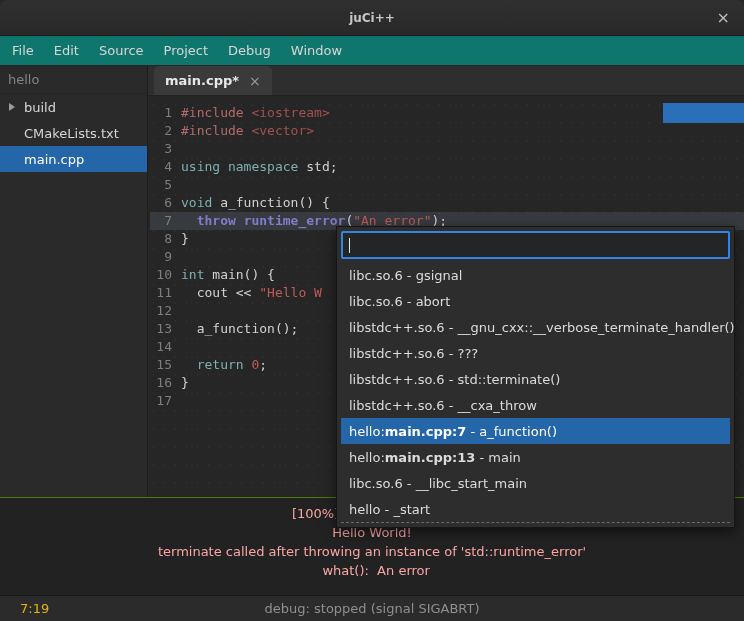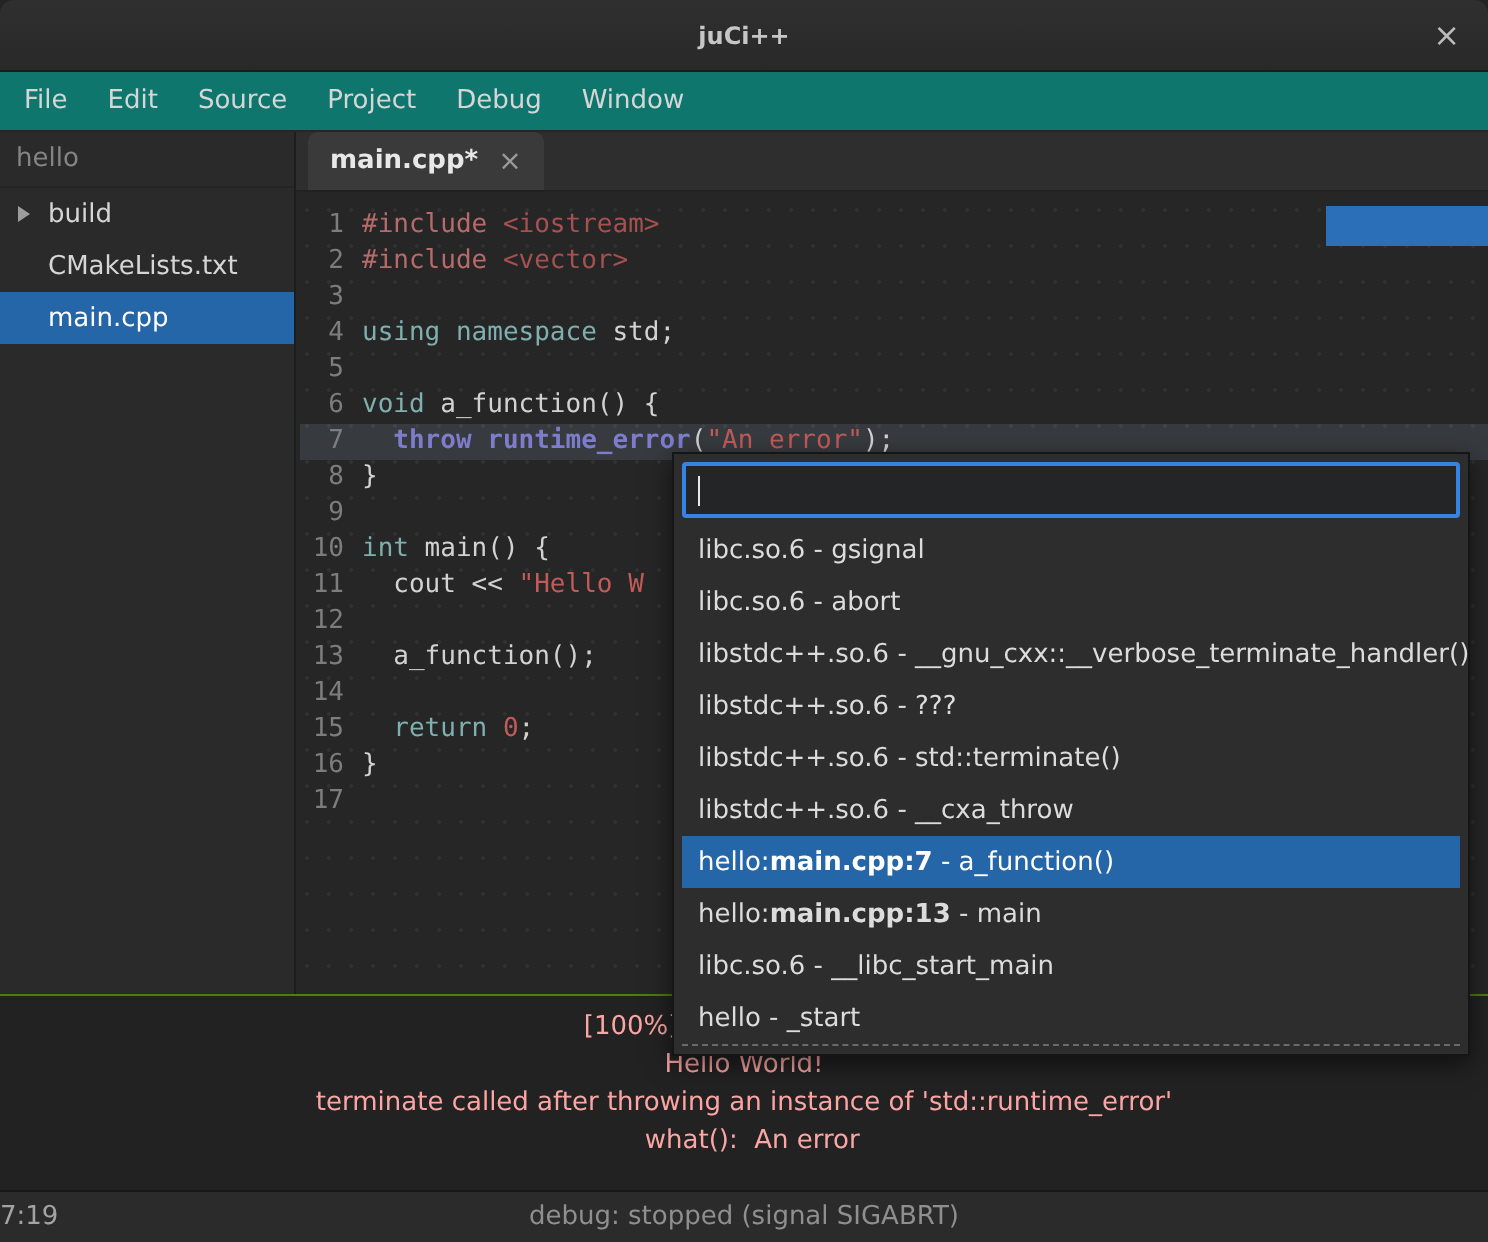--- a/index.html
+++ b/index.html
@@ -71,21 +71,21 @@
   .popup-item .s-i { }
   .popup-item .s-b { font-weight:bold; }
   .popup-item.selected { background:#2566a8; color:#ffffff; }
 
   
   .output { height:98px; flex:none; background:#222222; border-top:1px solid #4d7c0f;
             padding:6px 8px 0 8px; font-size:13px; color:#fca5a5;text-align:center; }
   .out-line { height:19px; line-height:19px; white-space:pre; }
   .statusbar { height:26px; flex:none; background:#2b2b2b; border-top:1px solid #191919;
                display:flex; align-items:center; position:relative; font-size:13px; }
-  .status-left { position:absolute; left:0; color:#a3a3a3; }
+  .status-left { position:absolute; left:20px; color:#eab308; }
   .status-center { width:100%; text-align:center; color:#8f8f8f; }
 </style>
 </head>
 <body>
 
 <div class="window">
 
   <div class="titlebar">
     <span class="title">juCi++</span>
     <span class="close-btn">×</span>

